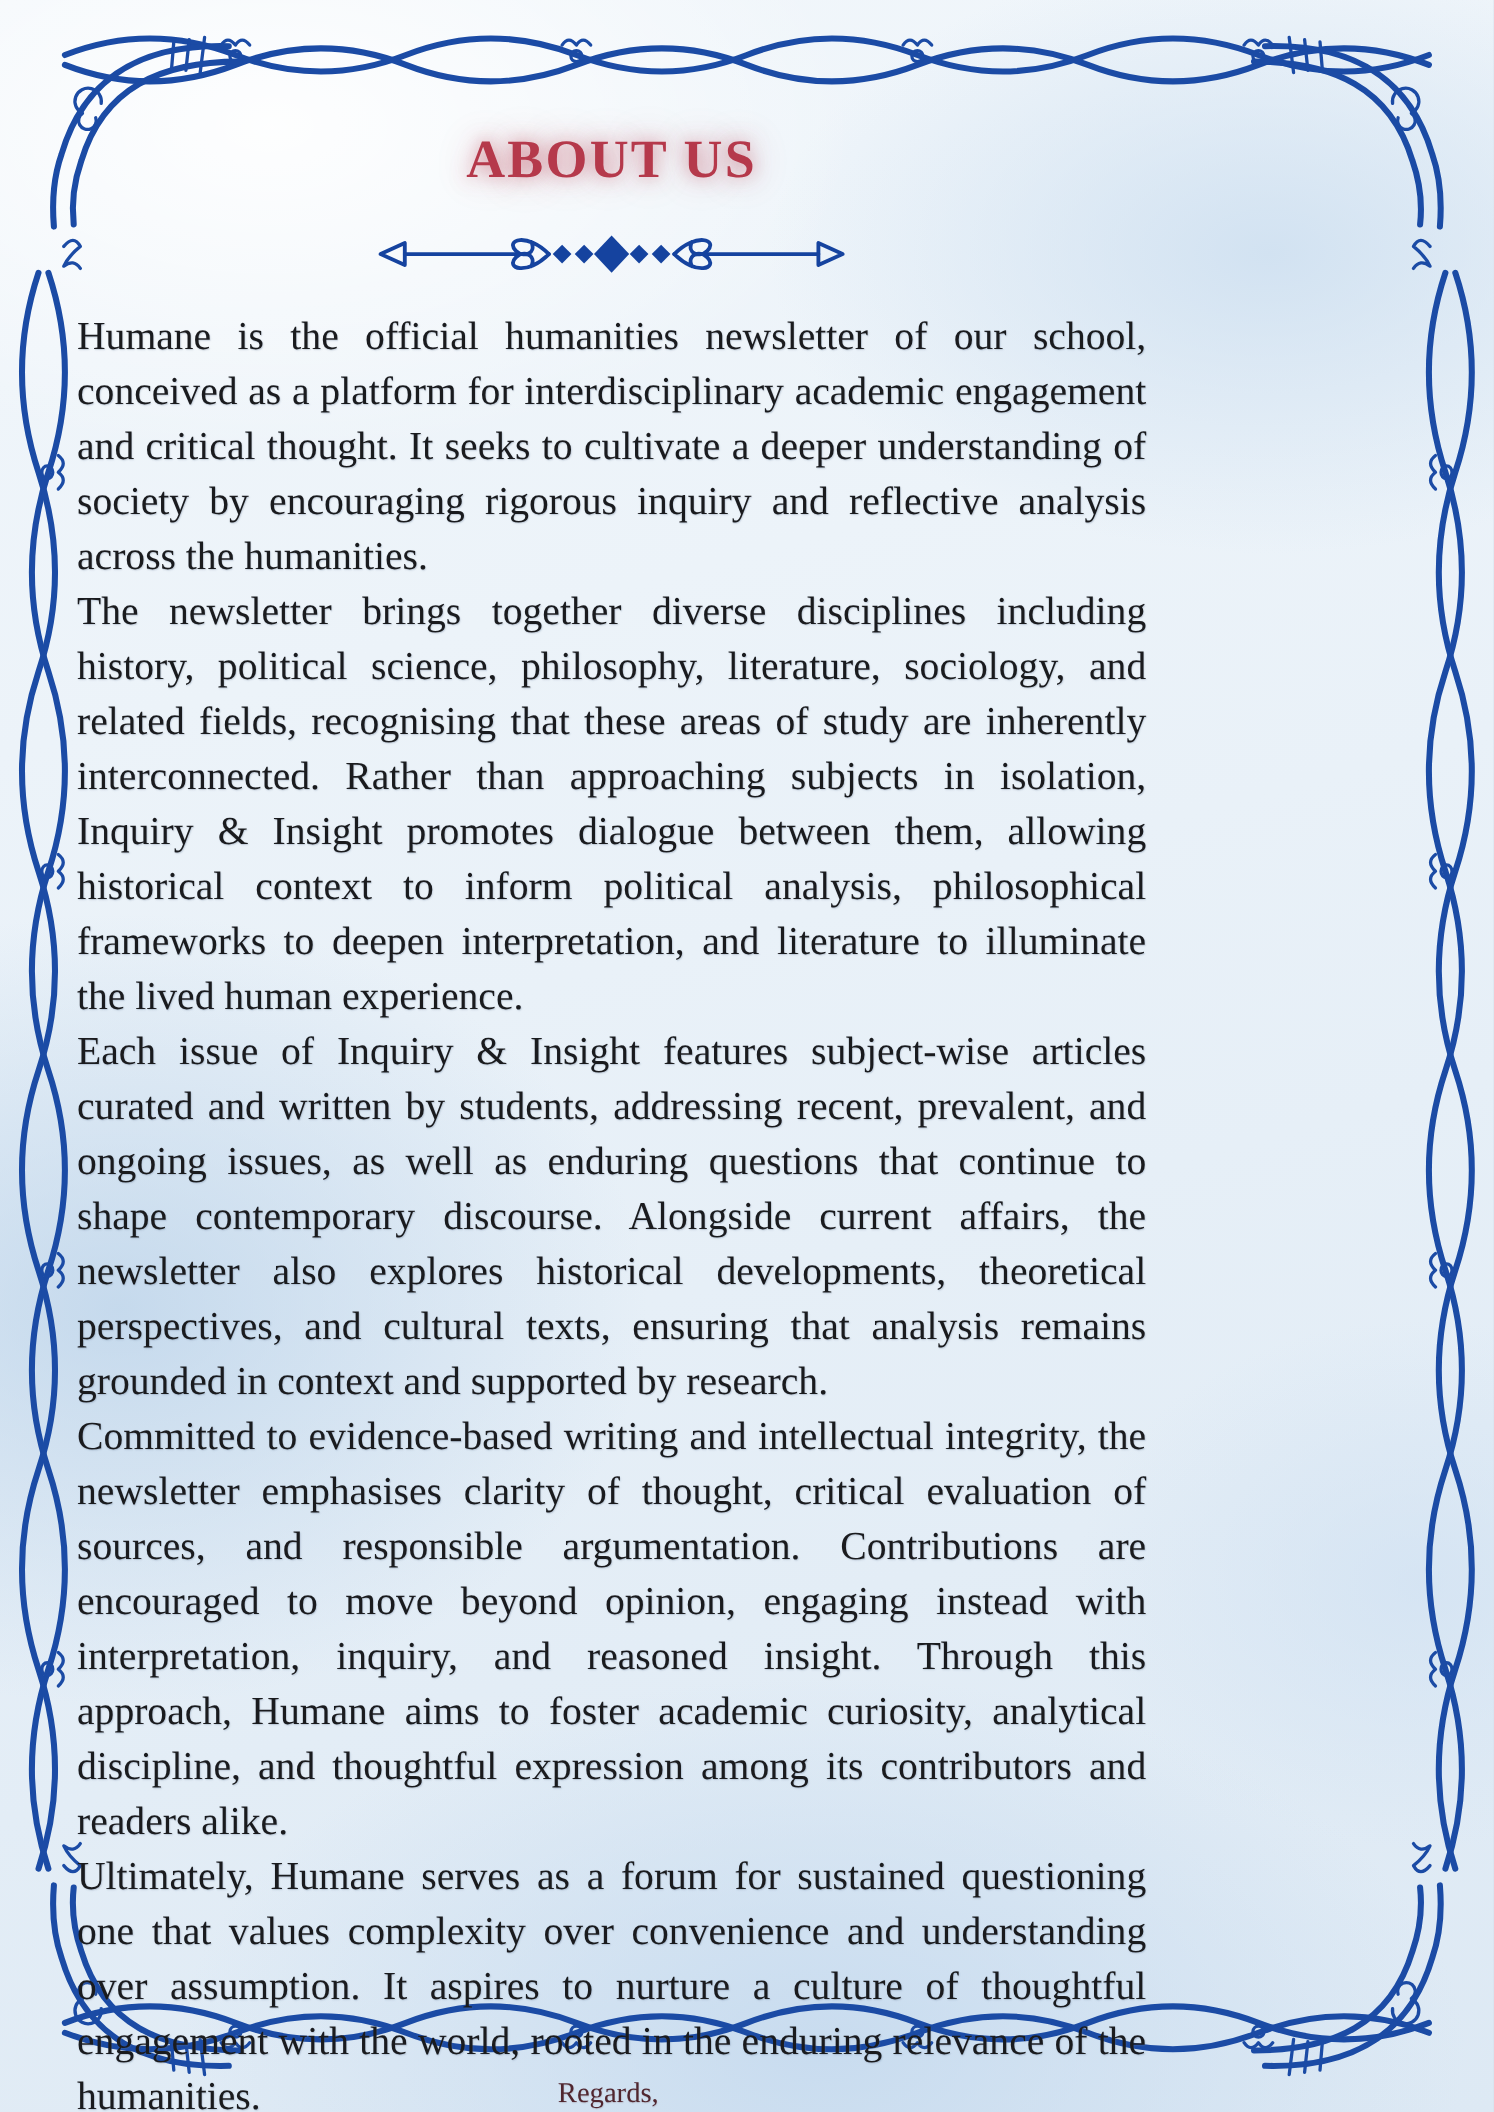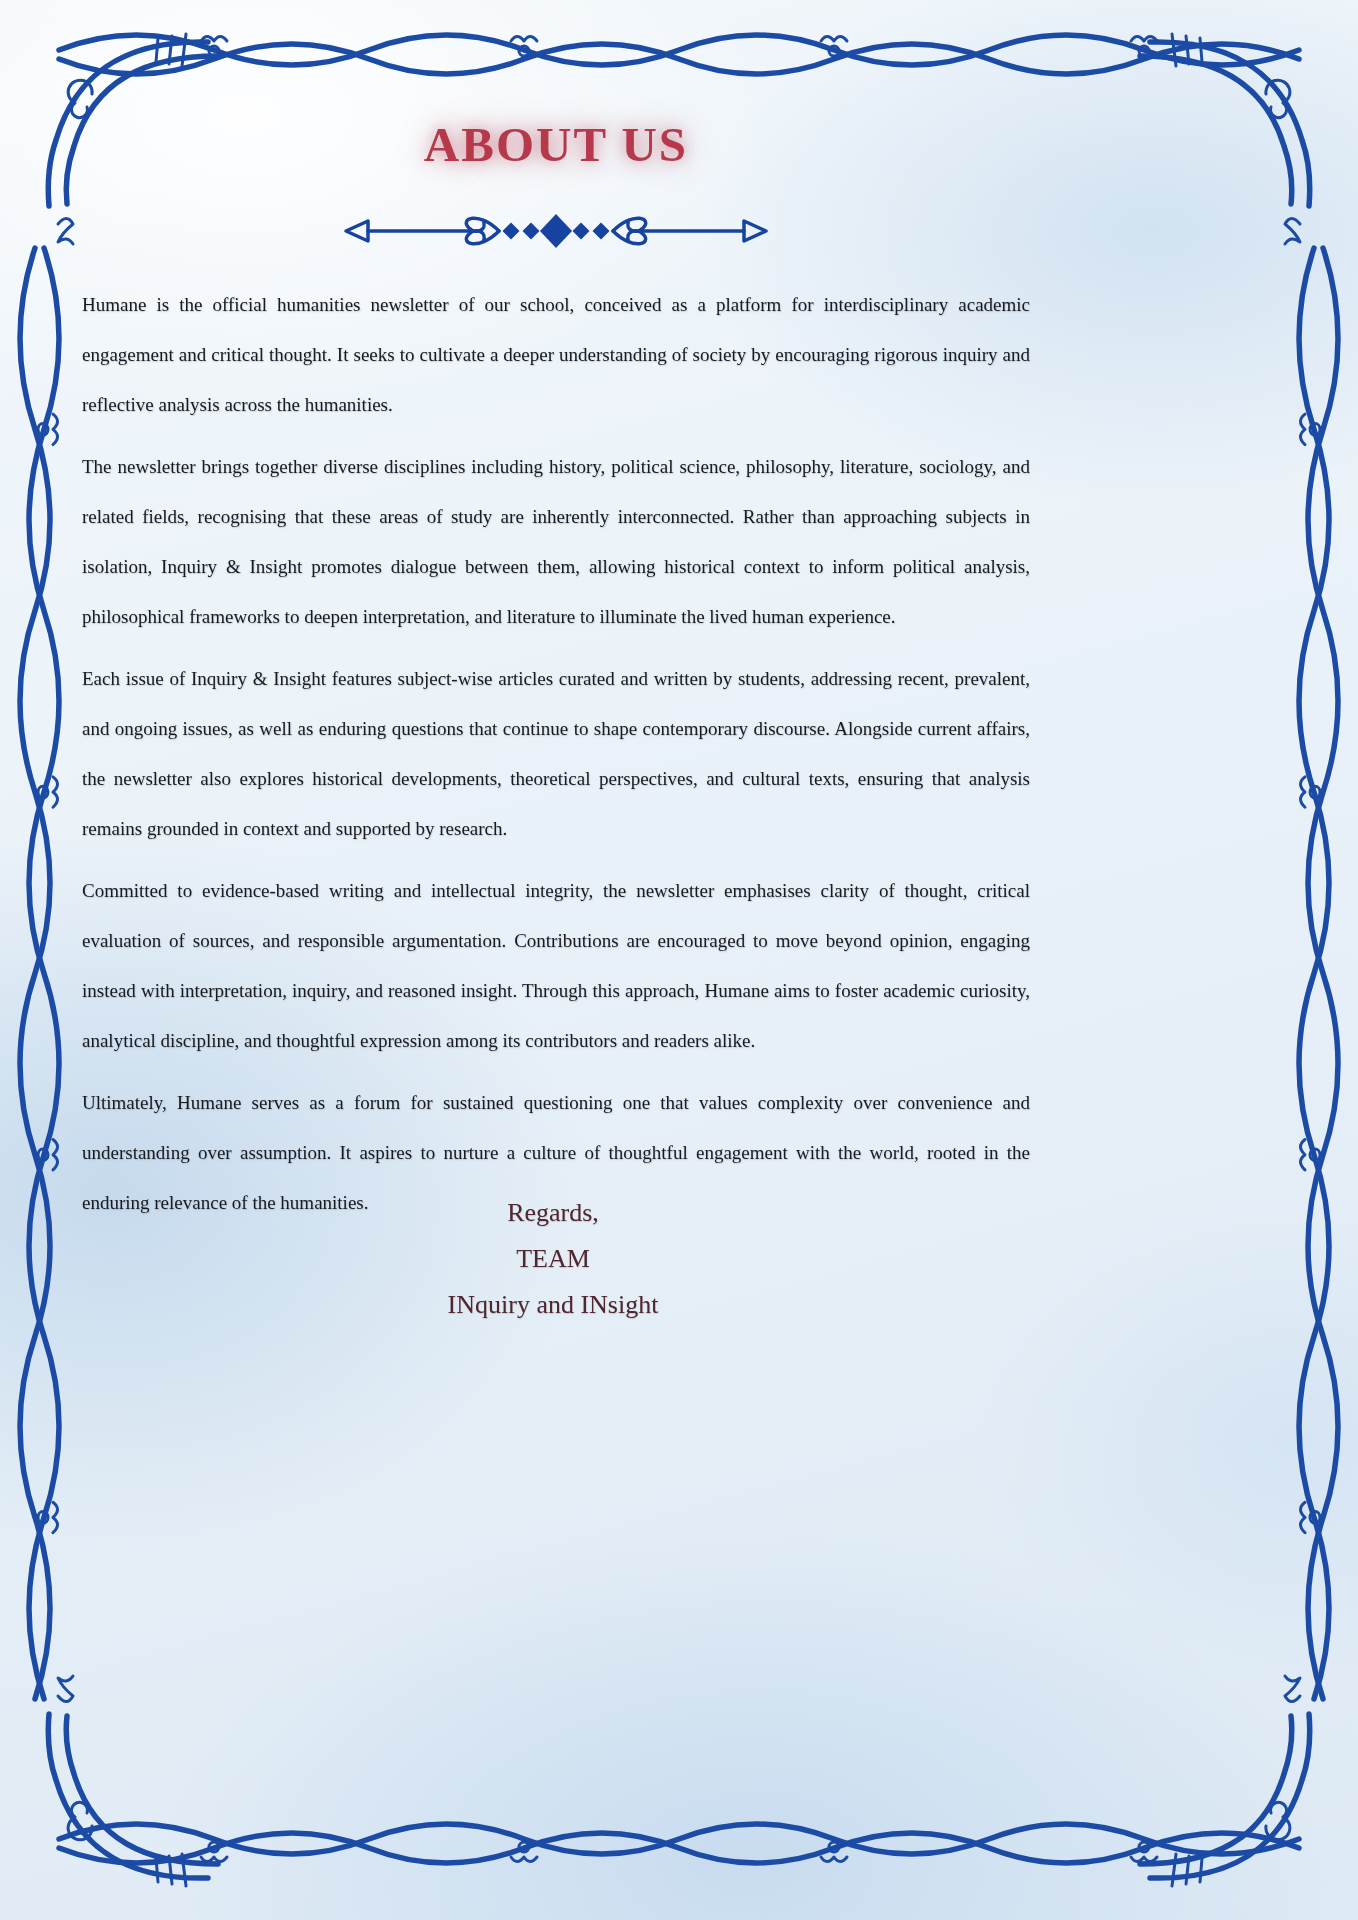--- a/index.html
+++ b/index.html
@@ -26,22 +26,22 @@
     margin:0;text-align:center;
     font-size:49px;line-height:78px;font-weight:700;
     color:#b5394b;letter-spacing:2px;
     text-shadow:0 0 16px rgba(181,57,75,.55),0 0 36px rgba(181,57,75,.30);
   }
   .divider{display:block;margin:24px auto 26px auto;}
   .ds{fill:none;stroke:#15439f;stroke-width:3.5;stroke-linecap:round;stroke-linejoin:round;}
   .df{fill:#15439f;stroke:none;}
 
   .body-text p{
-    margin:12px;
-    font-size:19px;line-height:50px;
+    margin:0;
+    font-size:36px;line-height:50px;
     text-align:justify;
     color:#1a1b1e;
     text-shadow:0.6px 1.2px 1.3px rgba(100,120,150,.35);
   }
   .signature{
     margin-top:-50px;
     text-align:center;
     font-size:26px;line-height:46px;
     color:#50262f;
     padding-right:6px;

